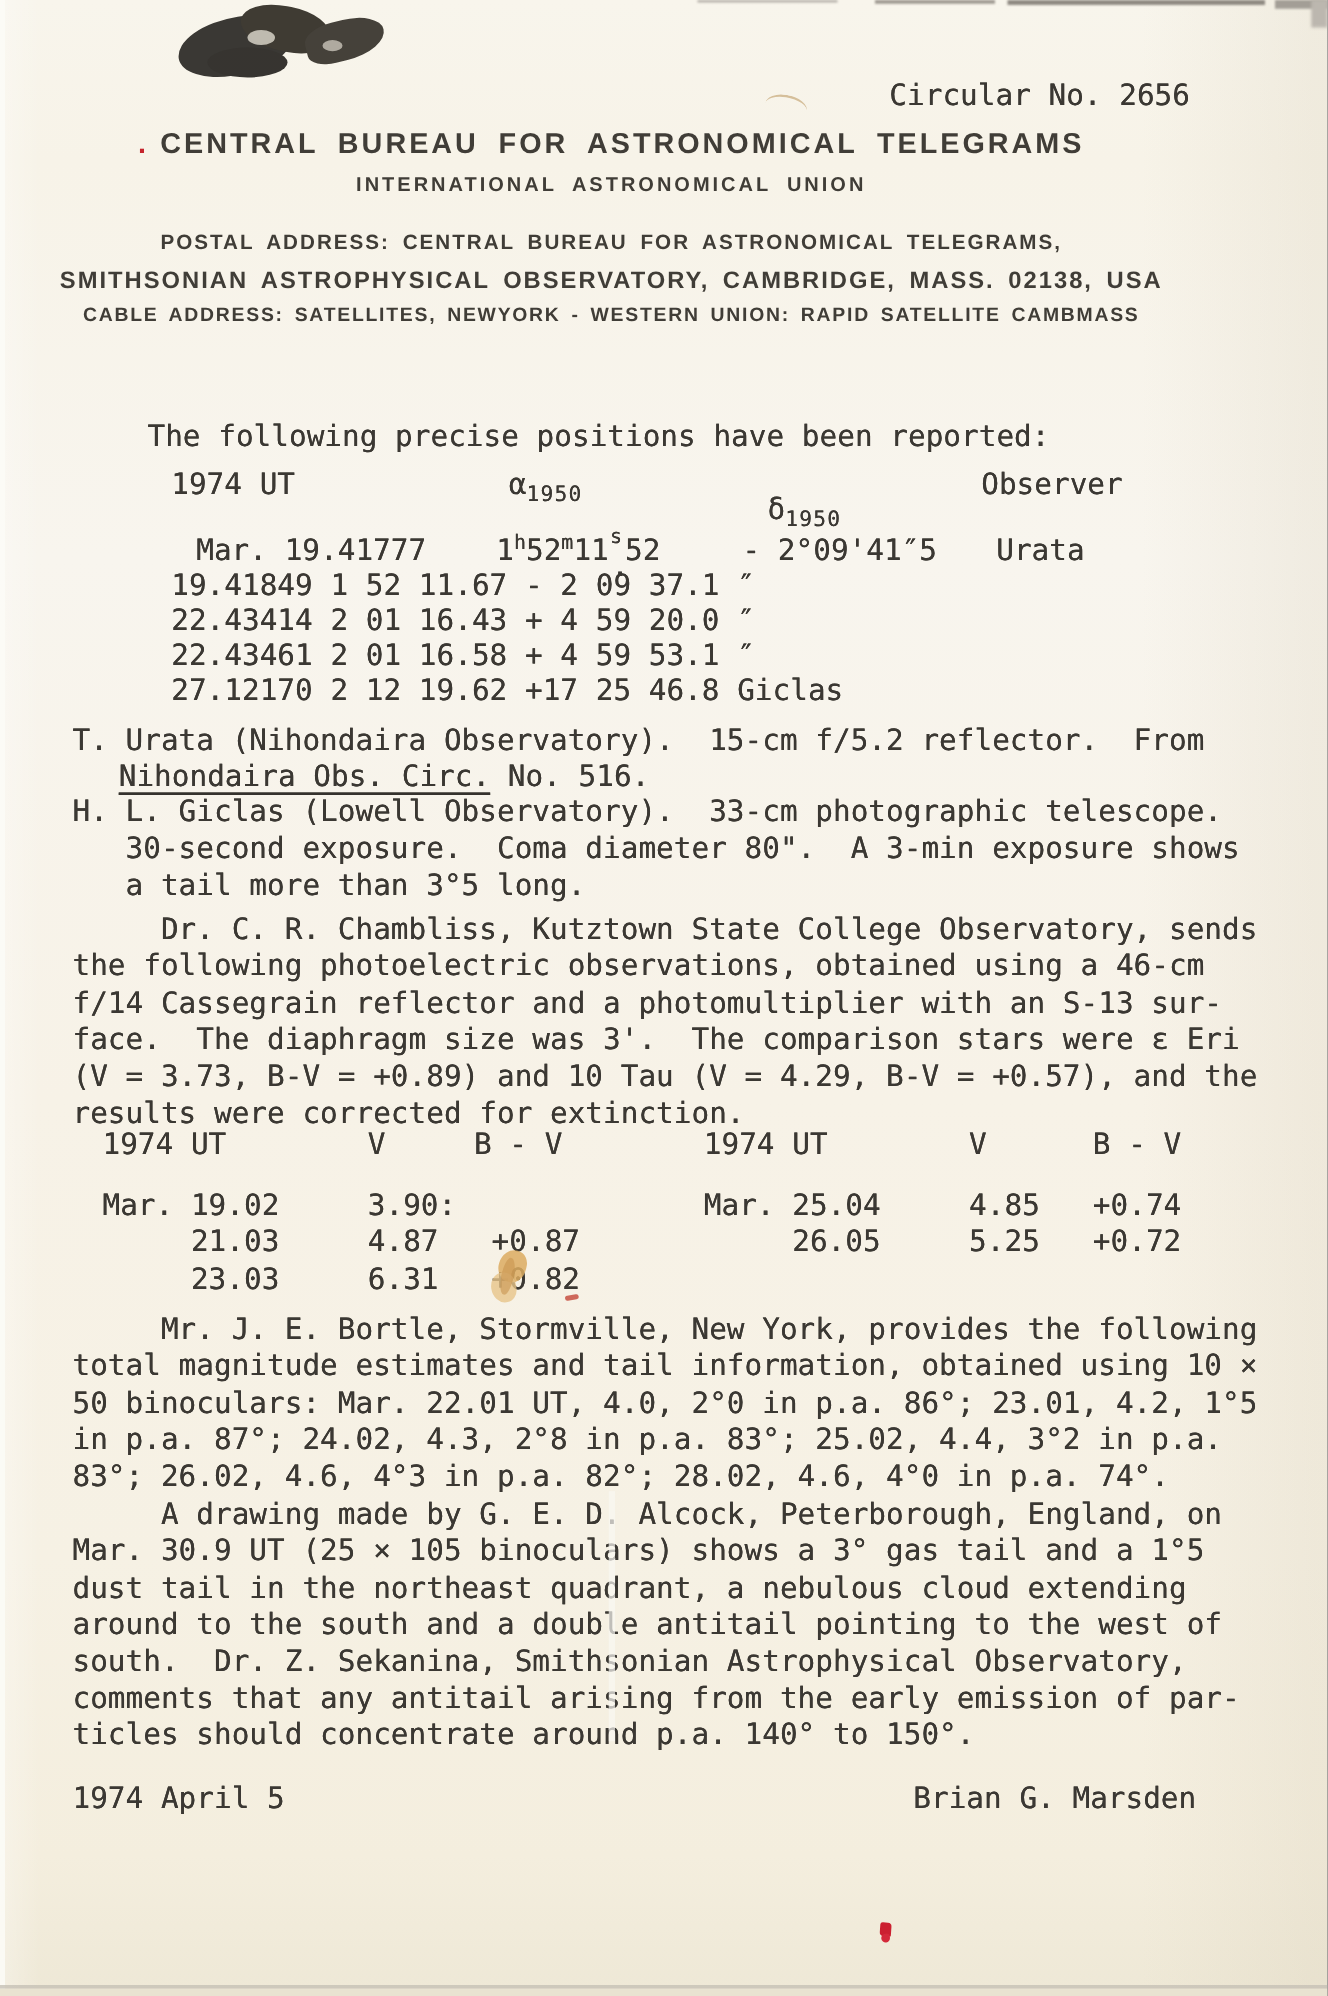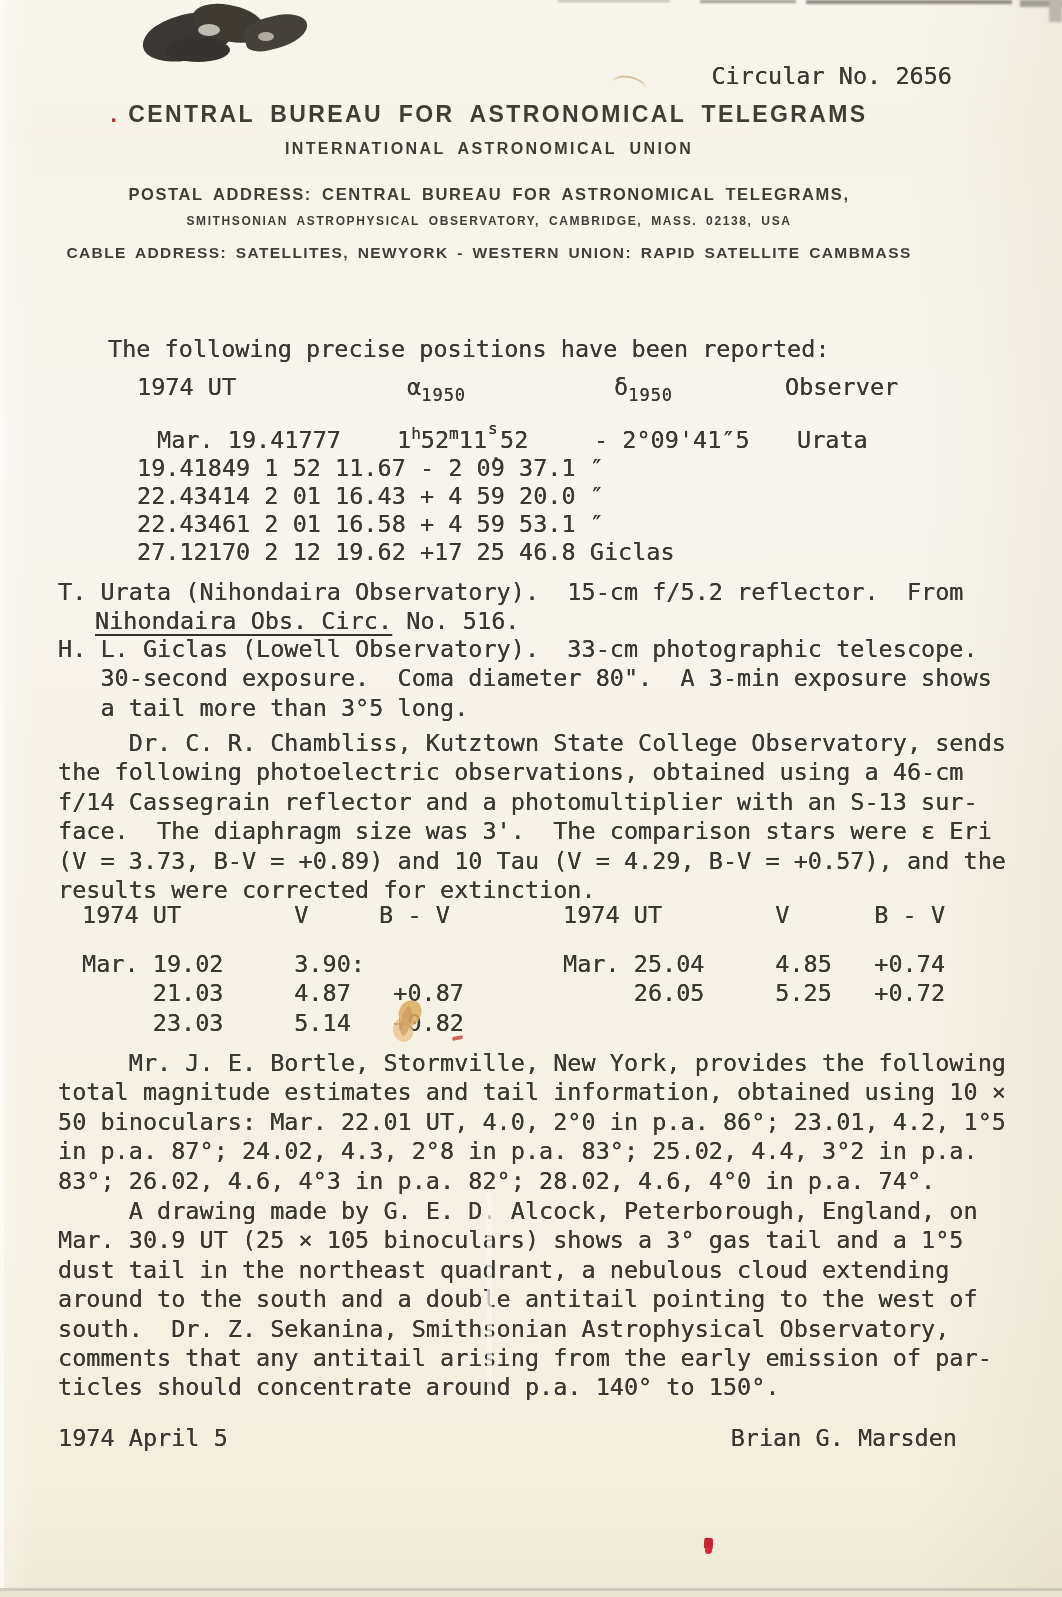--- a/index.html
+++ b/index.html
@@ -13,21 +13,21 @@
   .lines{position:absolute;font-size:23.5px;line-height:29.4px;white-space:pre;text-shadow:0 0 .4px #3b3833;}
   .lines .tline{white-space:pre;}
   .centered{left:0;width:100%;text-align:center;}
   
   .masthead{position:absolute;top:0;left:0;right:84px;height:290px;
     font-family:"Liberation Sans","DejaVu Sans",sans-serif;font-weight:bold;color:#403d37;}
   .mline{position:absolute;width:100%;text-align:center;white-space:pre;}
   .m-bureau{top:101px;font-size:23px;letter-spacing:2.4px;word-spacing:7px;}
   .m-union{top:140px;font-size:16px;letter-spacing:2.4px;word-spacing:6px;}
   .m-postal1{top:185px;font-size:16.5px;letter-spacing:1.6px;word-spacing:4px;}
-  .m-postal2{top:214px;font-size:12px;letter-spacing:1.6px;word-spacing:4px;}
+  .m-postal2{top:214px;font-size:19px;letter-spacing:1.6px;word-spacing:4px;}
   .m-cable{top:244px;font-size:15.5px;letter-spacing:1.4px;word-spacing:3px;}
   .reddot{color:#c5242c;margin-right:9px;}
   
   .postable{position:absolute;left:137px;top:373px;width:880px;height:200px;}
   .prow{position:absolute;left:0;width:880px;height:28px;}
   .pc{position:absolute;white-space:pre;font-size:23.5px;text-shadow:0 0 .4px #3b3833;}
   .sub{font-size:17px;position:relative;top:6px;letter-spacing:1px;}
   .sup{font-size:16px;position:relative;top:-9px;}
   .supdot{display:inline-block;width:13px;position:relative;height:24px;vertical-align:-4px;}
   .sd-s{position:absolute;top:-7px;left:1px;font-size:16px;line-height:1;}
@@ -70,27 +70,27 @@
   <div class="mono" style="top:62px;right:110px;">Circular No. 2656</div>
 
   <div class="masthead">
     <div class="mline m-bureau"><span class="reddot">.</span><span>CENTRAL BUREAU FOR ASTRONOMICAL TELEGRAMS</span></div>
     <div class="mline m-union">INTERNATIONAL ASTRONOMICAL UNION</div>
     <div class="mline m-postal1">POSTAL ADDRESS: CENTRAL BUREAU FOR ASTRONOMICAL TELEGRAMS,</div>
     <div class="mline m-postal2">SMITHSONIAN ASTROPHYSICAL OBSERVATORY, CAMBRIDGE, MASS. 02138, USA</div>
     <div class="mline m-cable">CABLE ADDRESS: SATELLITES, NEWYORK - WESTERN UNION: RAPID SATELLITE CAMBMASS</div>
   </div>
 
-  <div class="mono" style="left:108px;top:335px;">The following precise positions have been reported:</div>
+  <div class="mono" style="left:118px;top:335px;">The following precise positions have been reported:</div>
 
   <div class="postable">
     <div class="prow" style="top:0;">
       <span class="pc" style="left:0;">1974 UT</span>
       <span class="pc" style="left:270px;"><span>α</span><span class="sub">1950</span></span>
-      <span class="pc" style="left:477px;"><span>δ</span><span class="sub">1950</span></span>
+      <span class="pc" style="left:477px;margin-top:20px;"><span>δ</span><span class="sub">1950</span></span>
       <span class="pc" style="left:648px;">Observer</span>
     </div>
     <div class="prow" style="top:53px;margin-left:20px;">
       <span class="pc" style="left:0;">Mar. 19.41777</span>
       <span class="pc" style="left:240px;"><span>1</span><span class="sup">h</span><span>52</span><span class="sup">m</span><span>11</span><span class="supdot"><span class="sd-s">s</span><span class="sd-dot">.</span></span><span>52</span></span>
       <span class="pc" style="left:437px;">- 2°09'41″5</span>
       <span class="pc" style="left:640px;">Urata</span>
     </div>
     <div class="p-rows">
         <div class="tline">     19.41849    1 52 11.67    - 2 09 37.1   ″</div>
@@ -100,21 +100,21 @@
       </div>
   </div>
 
   <div class="mono" style="left:58px;top:578px;">T. Urata (Nihondaira Observatory).  15-cm f/5.2 reflector.  From</div>
   <div class="mono" style="left:95px;top:607px;"><span class="ul">Nihondaira Obs. Circ.</span><span> No. 516.</span></div>
   <div class="lines" style="left:58px;top:635px;"><div class="tline">H. L. Giclas (Lowell Observatory).  33-cm photographic telescope.</div><div class="tline">   30-second exposure.  Coma diameter 80".  A 3-min exposure shows</div><div class="tline">   a tail more than 3°5 long.</div></div>
 
   <div class="lines" style="left:58px;top:729px;"><div class="tline">     Dr. C. R. Chambliss, Kutztown State College Observatory, sends</div><div class="tline">the following photoelectric observations, obtained using a 46-cm</div><div class="tline">f/14 Cassegrain reflector and a photomultiplier with an S-13 sur-</div><div class="tline">face.  The diaphragm size was 3'.  The comparison stars were ε Eri</div><div class="tline">(V = 3.73, B-V = +0.89) and 10 Tau (V = 4.29, B-V = +0.57), and the</div><div class="tline">results were corrected for extinction.</div></div>
 
   <div class="mono" style="left:82px;top:901px;">1974 UT        V     B - V        1974 UT        V      B - V</div>
-  <div class="lines" style="left:82px;top:950px;"><div class="tline">Mar. 19.02     3.90:              Mar. 25.04     4.85   +0.74</div><div class="tline">     21.03     4.87   +0.87            26.05     5.25   +0.72</div><div class="tline">     23.03     5.14   +0.82</div></div>
+  <div class="lines" style="left:82px;top:950px;"><div class="tline">Mar. 19.02     3.90:              Mar. 25.04     4.85   +0.74</div><div class="tline">     21.03     4.87   +0.87            26.05     5.25   +0.72</div><div class="tline">     23.03     6.31   +0.82</div></div>
 
   <div class="lines" style="left:58px;top:1049px;"><div class="tline">     Mr. J. E. Bortle, Stormville, New York, provides the following</div><div class="tline">total magnitude estimates and tail information, obtained using 10 ×</div><div class="tline">50 binoculars: Mar. 22.01 UT, 4.0, 2°0 in p.a. 86°; 23.01, 4.2, 1°5</div><div class="tline">in p.a. 87°; 24.02, 4.3, 2°8 in p.a. 83°; 25.02, 4.4, 3°2 in p.a.</div><div class="tline">83°; 26.02, 4.6, 4°3 in p.a. 82°; 28.02, 4.6, 4°0 in p.a. 74°.</div></div>
 
   <div class="lines" style="left:58px;top:1197px;"><div class="tline">     A drawing made by G. E. D. Alcock, Peterborough, England, on</div><div class="tline">Mar. 30.9 UT (25 × 105 binoculars) shows a 3° gas tail and a 1°5</div><div class="tline">dust tail in the northeast quadrant, a nebulous cloud extending</div><div class="tline">around to the south and a double antitail pointing to the west of</div><div class="tline">south.  Dr. Z. Sekanina, Smithsonian Astrophysical Observatory,</div><div class="tline">comments that any antitail arising from the early emission of par-</div><div class="tline">ticles should concentrate around p.a. 140° to 150°.</div></div>
 
   <div class="mono" style="left:58px;top:1424px;">1974 April 5</div>
   <div class="mono" style="right:105px;top:1424px;">Brian G. Marsden</div>
 
   <div class="stain" style="left:391px;top:1000px;width:34px;height:44px;">
     <div class="art" style="left:8px;top:0;width:22px;height:26px;background:#dcab60;border-radius:55% 45% 50% 50%;transform:rotate(16deg);opacity:.85;"></div>

